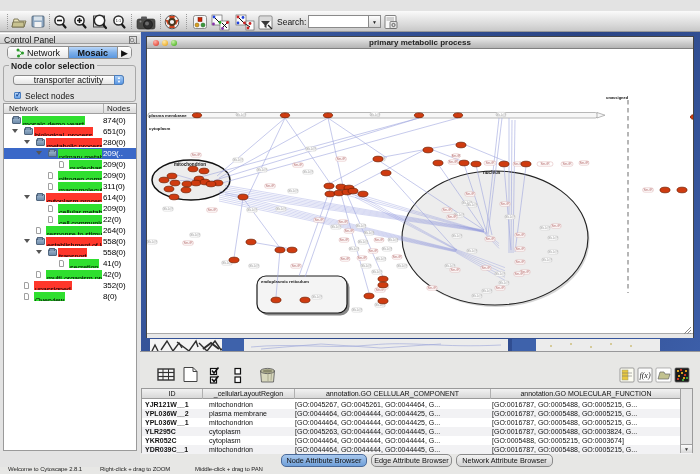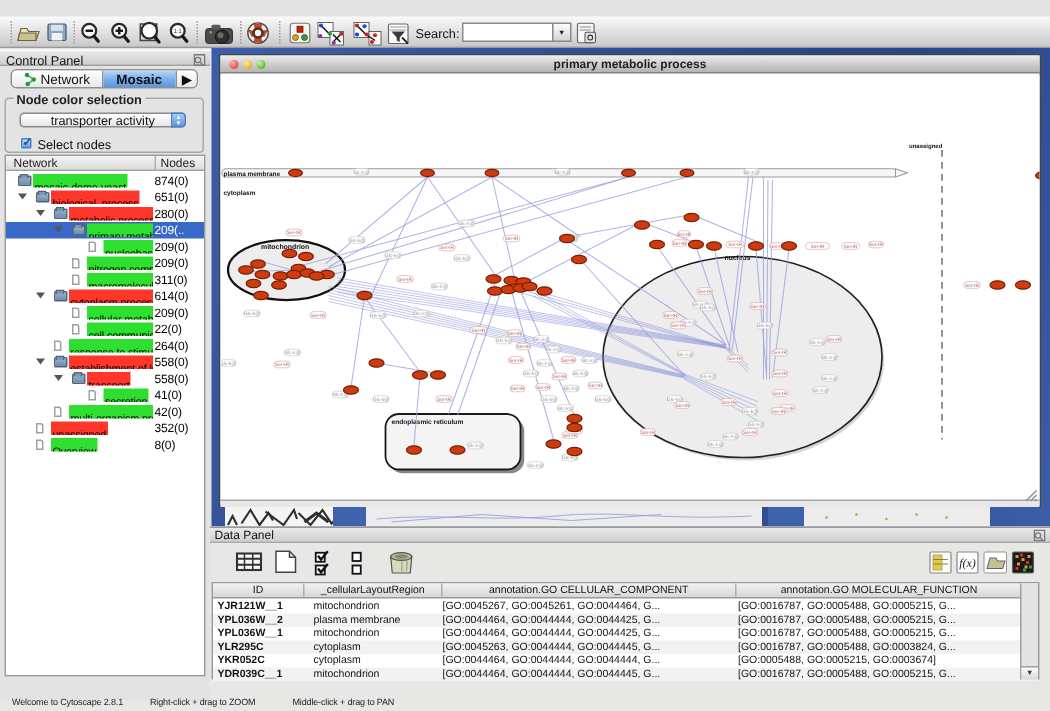--- a/index.html
+++ b/index.html
@@ -681,28 +681,20 @@
             <circle cx="430" cy="5" r="0.8"></circle>
             <circle cx="450" cy="8" r="0.8"></circle>
             <circle cx="470" cy="5" r="0.8"></circle>
             <circle cx="490" cy="7" r="0.8"></circle>
           </g>
       </svg>
     </div>
   </div>
 
   <div id="dpanel" class="abs">
-    <div id="dphead">
-        <span>Data Panel</span>
-      <svg style="position:absolute;right:3px;top:1px" width="8" height="8">
-          <rect x="0.5" y="0.5" width="7" height="7" fill="none" stroke="#777" stroke-width="1"></rect>
-          <circle cx="3" cy="4" r="1.8" fill="none" stroke="#777" stroke-width="0.8"></circle>
-          <line x1="4.5" y1="5.5" x2="7" y2="8" stroke="#777" stroke-width="0.8"></line>
-        </svg>
-    </div>
     <div id="dtoolbar">
       <svg width="560" height="24" viewBox="0 0 560 24">
 
         <g>
           <rect x="18" y="6" width="16" height="11" fill="#f8f8f8" stroke="#333" stroke-width="1.4"></rect>
           <line x1="18" y1="9.5" x2="34" y2="9.5" stroke="#333" stroke-width="1.2"></line>
           <line x1="18" y1="13.5" x2="34" y2="13.5" stroke="#333" stroke-width="1.2"></line>
           <line x1="23" y1="6" x2="23" y2="17" stroke="#333" stroke-width="1"></line>
           <line x1="28.5" y1="6" x2="28.5" y2="17" stroke="#333" stroke-width="1"></line>
         </g>
@@ -809,20 +801,25 @@
             <b>YDR039C__1</b>
             <span class="r">mitochondrion</span>
             <span class="g1">[GO:0044464, GO:0044444, GO:0044445, G...</span>
             <span class="g2">[GO:0016787, GO:0005488, GO:0005215, G...</span>
           </div>
         </div>
       <div id="dscroll">
           <div class="ar">▼</div>
         </div>
     </div>
+    <div id="btabs">
+      <div class="btab on" style="left:0px; width:86px">Node Attribute Browser</div>
+      <div class="btab" style="left:90px; width:81px">Edge Attribute Browser</div>
+      <div class="btab" style="left:175px; width:97px">Network Attribute Browser</div>
+    </div>
   </div>
 
   <div id="status" class="abs">
     <span style="left:8px">Welcome to Cytoscape 2.8.1</span>
     <span style="left:100px">Right-click + drag to ZOOM</span>
     <span style="left:195px">Middle-click + drag to PAN</span>
   </div>
 
 </div>
 

